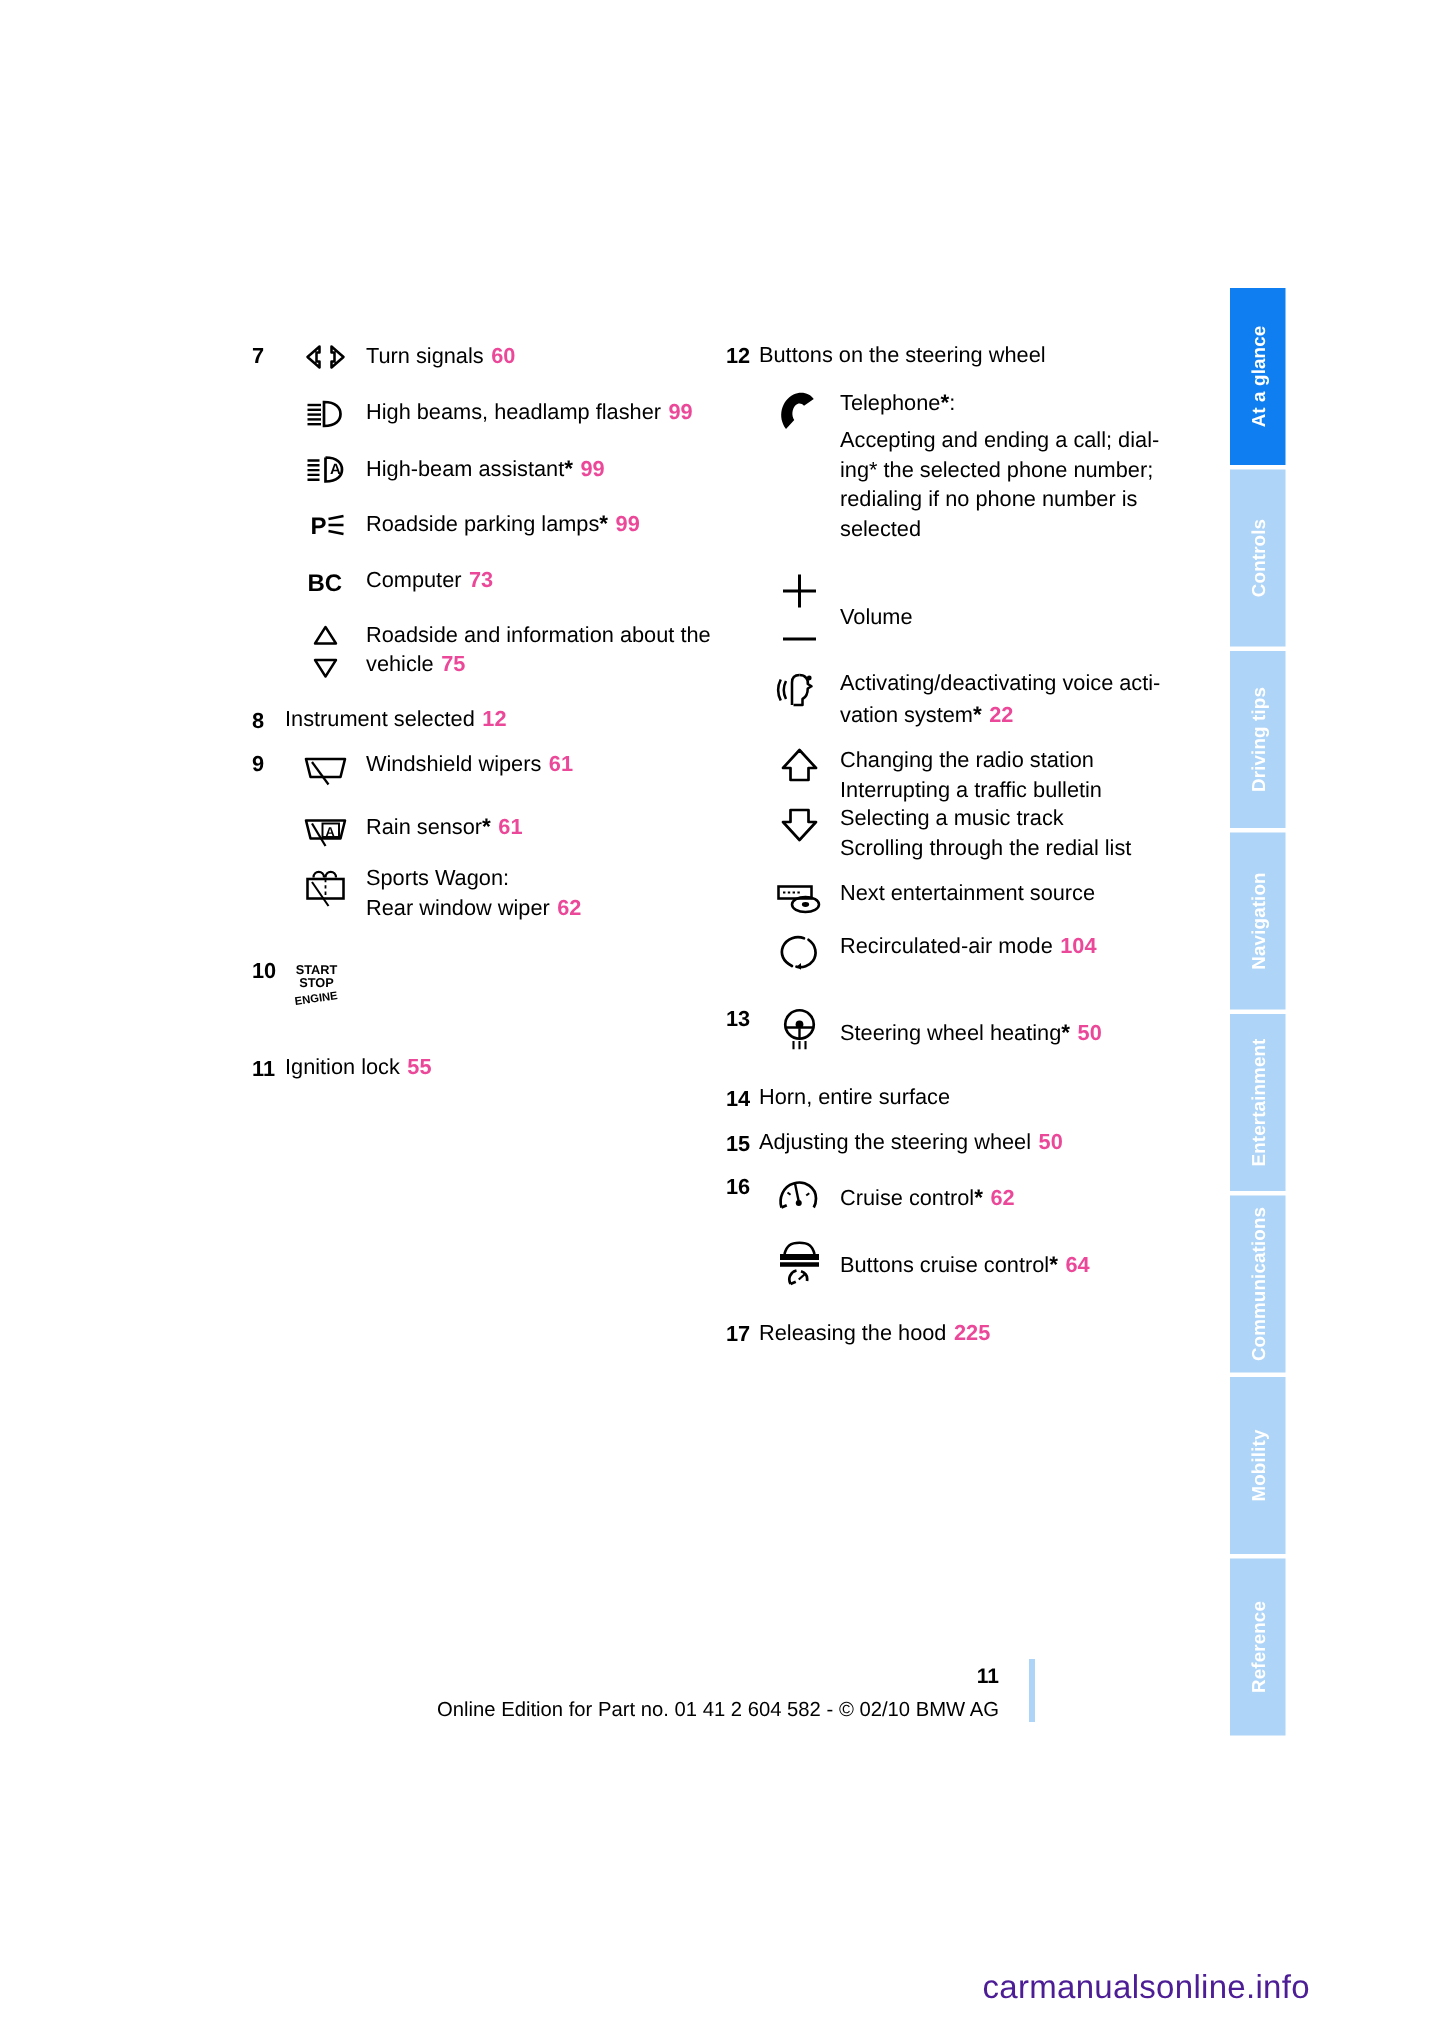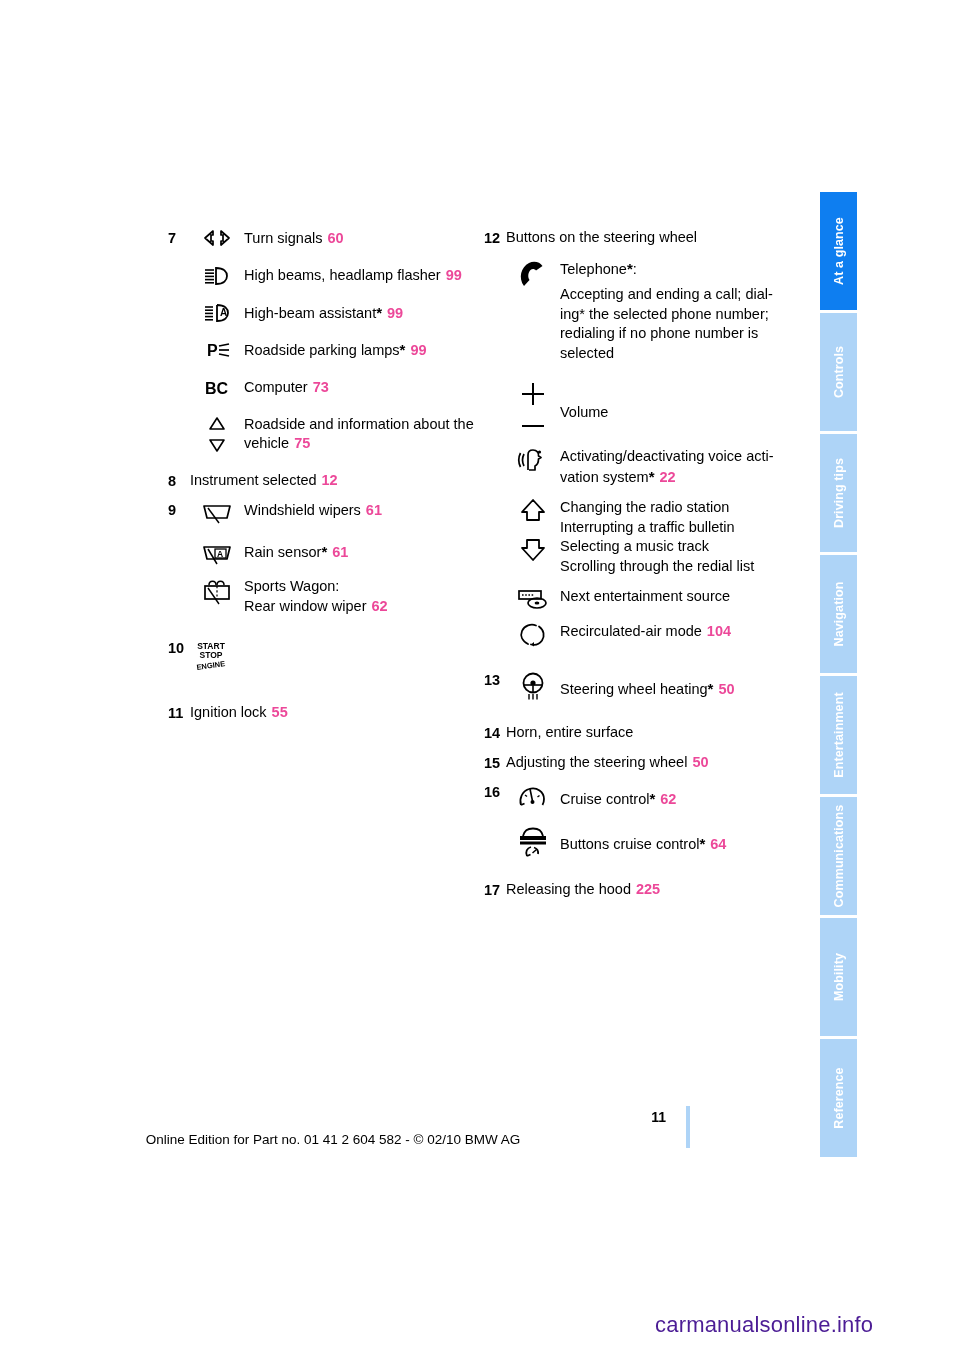--- a/index.html
+++ b/index.html
@@ -120,21 +120,21 @@
     width: 666px;
     text-align: right;
     font-size: 14px;
     font-weight: bold;
   }
   #footer-edition {
     position: absolute;
     left: 0;
     top: 1132px;
     width: 666px;
-    text-align: center;
+    text-align: right;
     font-size: 13.5px;
   }
   #footer-rule {
     position: absolute;
     left: 686px;
     top: 1106px;
     width: 4px;
     height: 42px;
     background: #aed4f7;
   }

